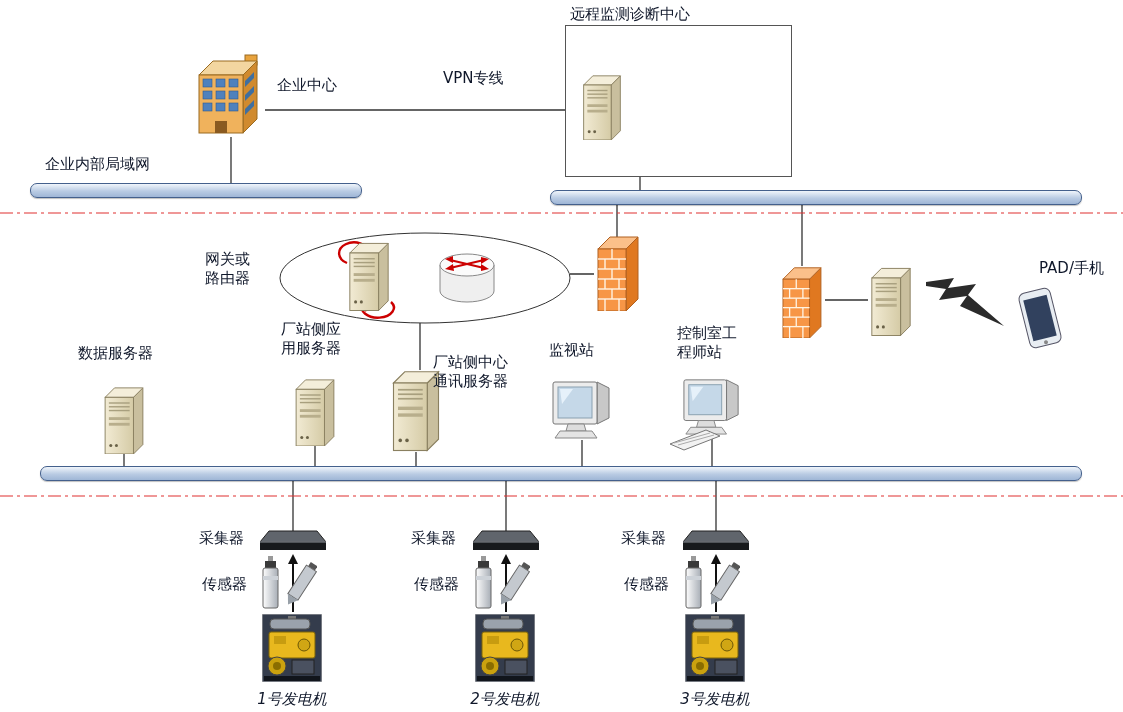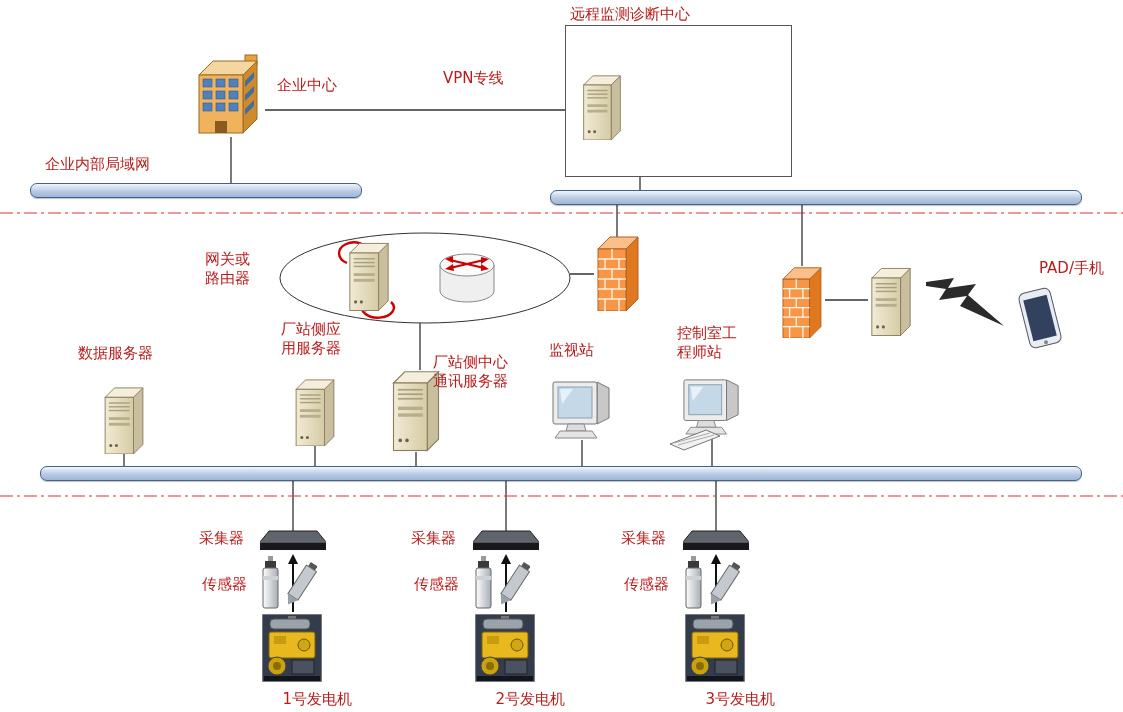--- a/index.html
+++ b/index.html
@@ -1,29 +1,29 @@
 <!DOCTYPE html>
 <html><head>
 <meta charset="utf-8">
 <style>
   html,body{margin:0;padding:0;background:#fff;}
   #canvas{position:relative;width:1123px;height:712px;background:#fff;overflow:hidden;
-          font-family:"DejaVu Sans",sans-serif;color:#b91c1c;}
+          font-family:"DejaVu Sans",sans-serif;color:#0f172a;}
   #wires{position:absolute;left:0;top:0;z-index:0;}
   .lbl{position:absolute;font-size:15px;line-height:19px;white-space:pre-line;z-index:3;}
   .icon{position:absolute;z-index:2;}
   .bus{position:absolute;height:13px;border:1px solid #44608c;border-radius:7px;z-index:2;
        background:linear-gradient(#f0f5fb,#b9cbe3 55%,#9fb6d6);box-shadow:0 1px 1px rgba(0,0,0,.25);}
   #remote-box{position:absolute;left:565px;top:25px;width:225px;height:150px;border:1px solid #555;
               background:#fff;z-index:1;}
   #remote-functions{position:absolute;left:628px;top:29px;width:156px;text-align:right;
                     font-size:14px;line-height:20.2px;z-index:3;}
   #phone-wrap{position:absolute;left:1022px;top:288px;width:36px;height:60px;
               transform:rotate(-14deg);z-index:2;}
-  .gen-name{width:120px;text-align:right;}
+  .gen-name{width:120px;text-align:center;font-style:italic;}
 </style>
 </head>
 <body>
 
 <div id="canvas">
 
   <svg width="0" height="0" style="position:absolute" aria-hidden="true">
     <defs>
       <linearGradient id="gSrv" x1="0" y1="0" x2="1" y2="0">
         <stop offset="0" stop-color="#f2ebd4"></stop>

